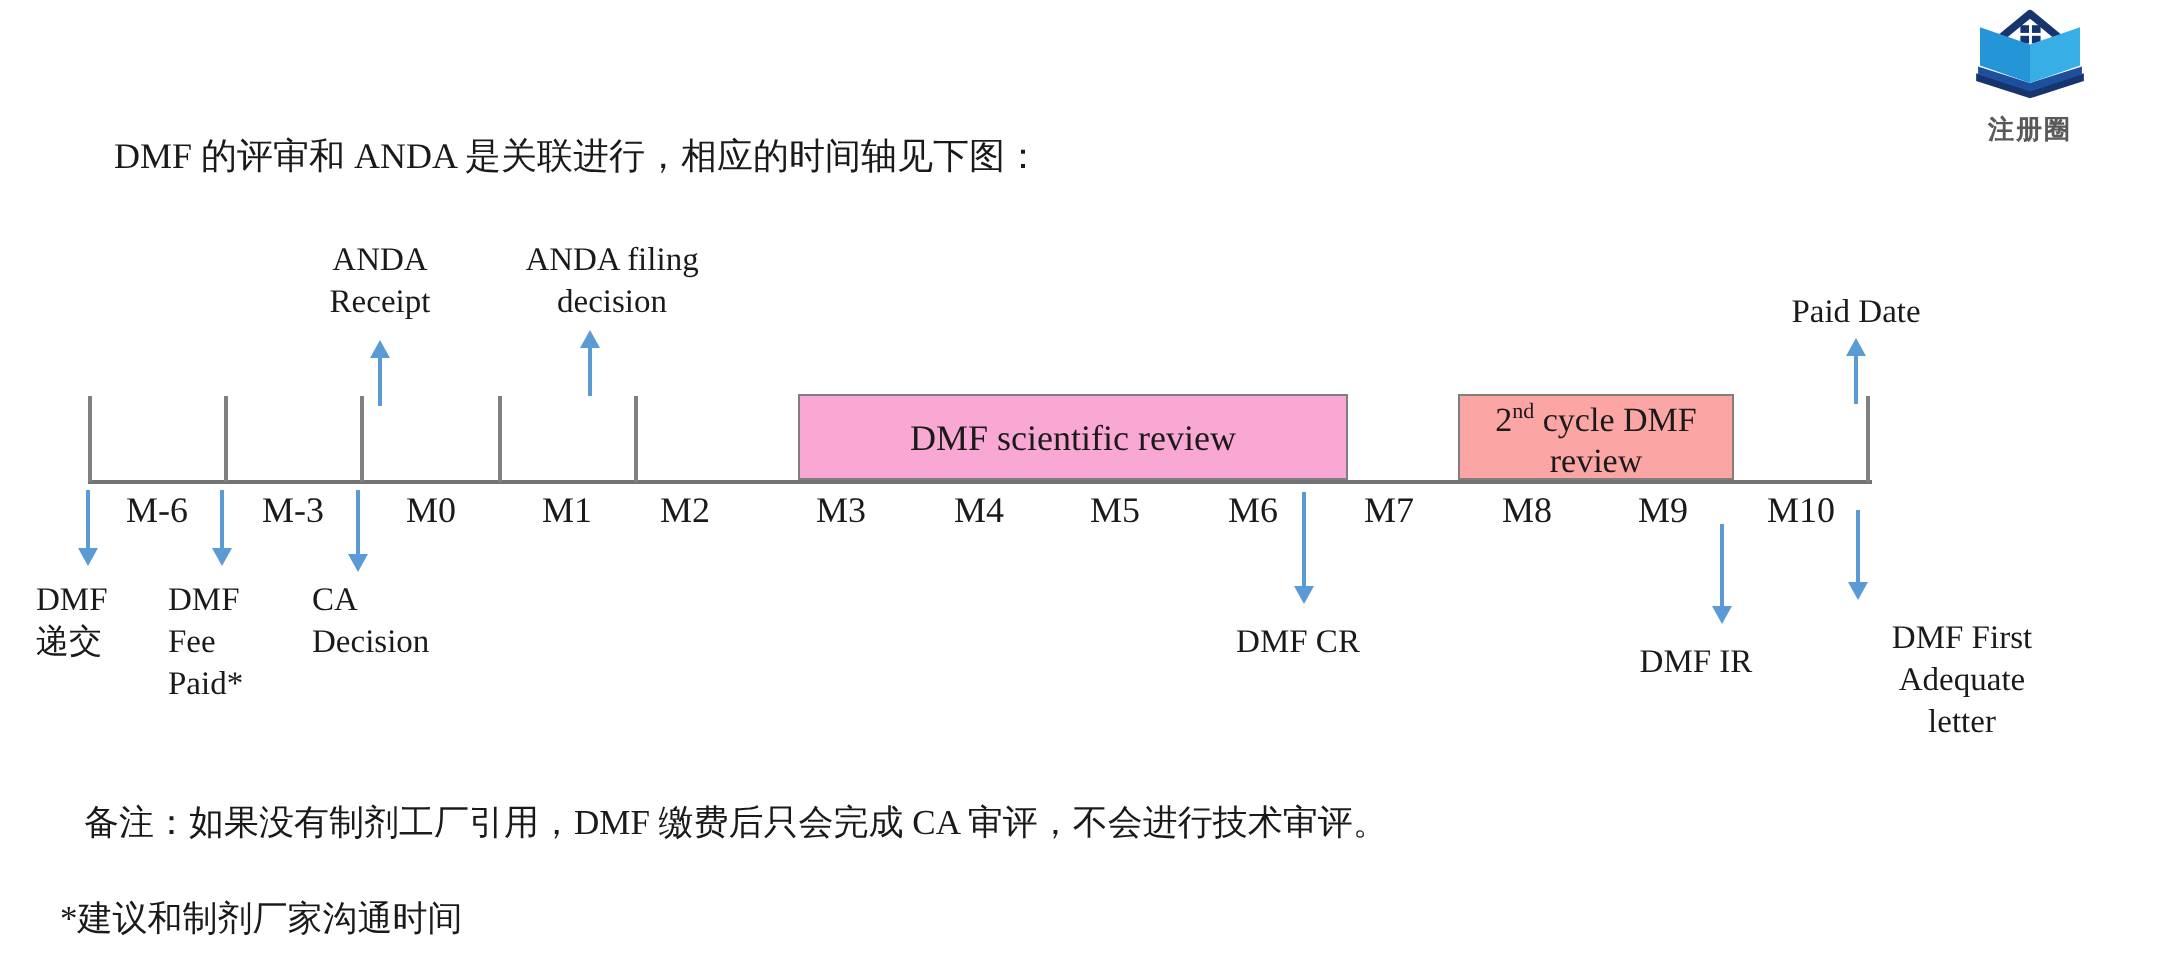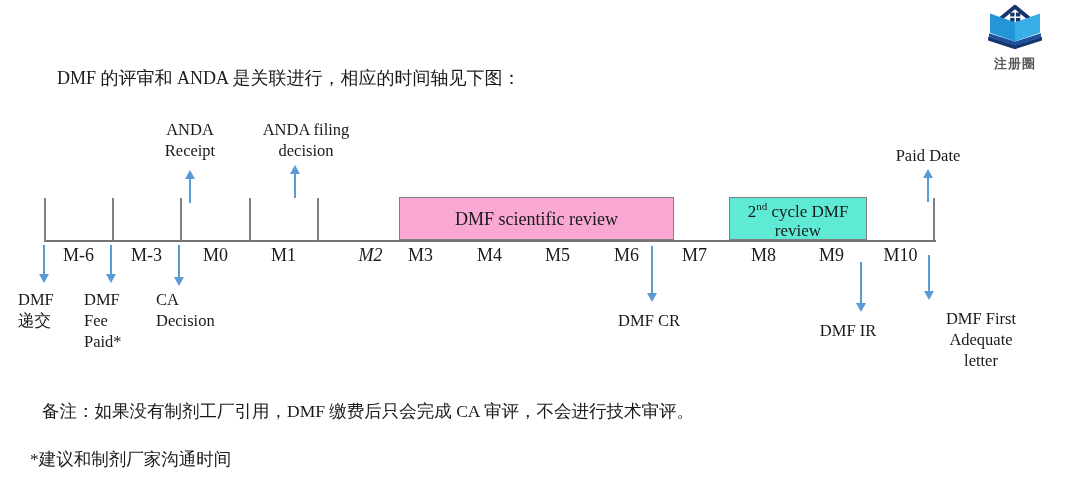--- a/index.html
+++ b/index.html
@@ -14,21 +14,21 @@
   
   .doc-text{position:absolute;font-size:18px;white-space:nowrap;}
 
   
   .baseline{position:absolute;left:44px;top:240px;width:892px;height:2px;background:#737373;}
   .tick{position:absolute;top:198px;width:2px;height:43px;background:#808080;}
   .tl-box{position:absolute;top:197px;height:43px;border:1px solid #7f7f7f;box-sizing:border-box;
           display:flex;flex-direction:column;align-items:center;justify-content:center;
           font-size:18px;line-height:20px;text-align:center;}
   .box-scientific{left:386px;width:275px;background:#f9a8d4;margin-left:13px;}
-  .box-2ndcycle{left:729px;width:138px;background:#5eead4;font-size:17px;}
+  .box-2ndcycle{left:729px;width:138px;background:#fca5a5;font-size:17px;}
   .month{position:absolute;top:245px;width:69px;text-align:center;font-size:18px;}
 
   
   .arrow{position:absolute;width:12px;display:flex;flex-direction:column;align-items:center;}
   .arrow .shaft{width:2px;flex:1;background:#5b9bd5;}
   .head-up{width:0;height:0;border-left:5px solid transparent;border-right:5px solid transparent;
            border-bottom:9px solid #5b9bd5;}
   .head-down{width:0;height:0;border-left:5px solid transparent;border-right:5px solid transparent;
              border-top:9px solid #5b9bd5;}
 
@@ -73,21 +73,21 @@
   </div>
   <div class="tl-box box-2ndcycle">
     <span><span style="display:inline">2</span><sup>nd</sup><span style="display:inline"> cycle DMF</span></span>
     <span>review</span>
   </div>
 
   <div class="month" style="left:44px;">M-6</div>
   <div class="month" style="left:112px;">M-3</div>
   <div class="month" style="left:181px;">M0</div>
   <div class="month" style="left:249px;">M1</div>
-  <div class="month" style="left:336px;font-style:italic;">M2</div>
+  <div class="month" style="left:308px;">M2</div>
   <div class="month" style="left:386px;">M3</div>
   <div class="month" style="left:455px;">M4</div>
   <div class="month" style="left:523px;">M5</div>
   <div class="month" style="left:592px;">M6</div>
   <div class="month" style="left:660px;">M7</div>
   <div class="month" style="left:729px;">M8</div>
   <div class="month" style="left:797px;">M9</div>
   <div class="month" style="left:866px;">M10</div>
 
   <div class="arrow" style="left:184px;top:170px;height:33px;">

